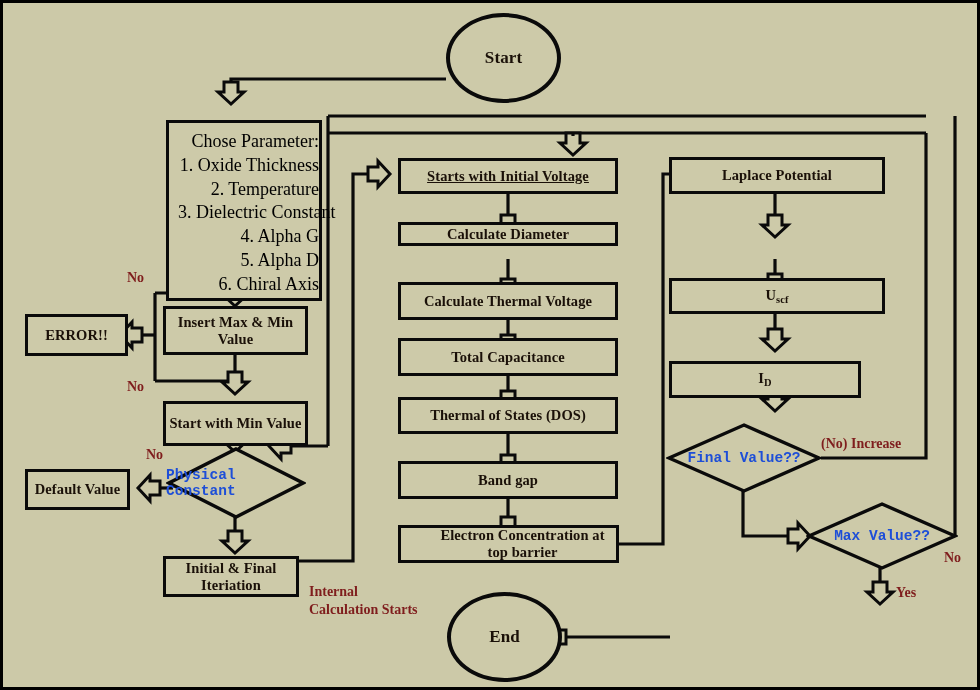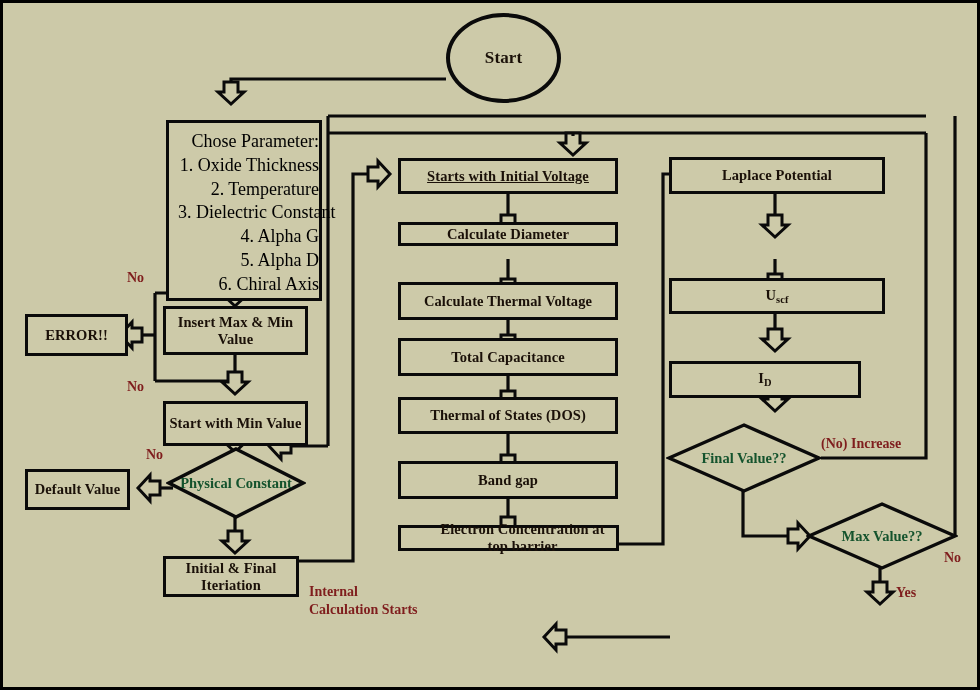--- a/index.html
+++ b/index.html
@@ -65,24 +65,24 @@
     justify-content: center;
   }
   .diamond-wrap svg {
     position: absolute;
     left: 0; top: 0;
   }
   .diamond-label {
     position: relative;
     z-index: 2;
     font-weight: bold;
-    color: #14532d;
+    color: #1d4ed8;
     font-size: 14.5px;
     line-height: 1.12;
-    font-family: Liberation Serif, serif;
+    font-family: Liberation Mono, monospace;
   }
   .edge-label {
     position: absolute;
     color: #7f1d1d;
     font-weight: bold;
     font-size: 14px;
     font-family: "Liberation Serif", serif;
     white-space: nowrap;
     line-height: 1.25;
   }
@@ -200,20 +200,23 @@
 
     <g fill="none" stroke="#0a0a0a" stroke-width="3.2">
       <path d="M 570 130 L 570 133"></path>
     </g>
   </svg>
 
   <div class="node terminal" style="left:443px; top:10px; width:115px; height:90px;">
     <span>Start</span>
   </div>
 
+  <div class="node terminal" style="left:444px; top:589px; width:115px; height:90px;">
+    <span>End</span>
+  </div>
 
   <div class="param-box" style="position:absolute; left:163px; top:117px; width:141px; height:151px;">
     <div class="pline">Chose Parameter:</div>
     <div class="pline">1. Oxide Thickness</div>
     <div class="pline">2. Temperature</div>
     <div class="pline">3. Dielectric Constant</div>
     <div class="pline">4. Alpha G</div>
     <div class="pline">5. Alpha D</div>
     <div class="pline">6. Chiral Axis</div>
   </div>
@@ -264,21 +267,21 @@
   </div>
 
   <div class="node box" style="left:395px; top:394px; width:220px; height:37px;">
     <span>Thermal of States (DOS)</span>
   </div>
 
   <div class="node box" style="left:395px; top:458px; width:220px; height:38px;">
     <span>Band gap</span>
   </div>
 
-  <div class="node box" style="left:395px; top:522px; width:221px; height:26px;padding-left:28px;">
+  <div class="node box" style="left:395px; top:522px; width:221px; height:38px;padding-left:28px;">
     <span>Electron Concentration at top barrier</span>
   </div>
 
   <div class="node box" style="left:666px; top:154px; width:216px; height:37px;">
     <span>Laplace Potential</span>
   </div>
 
 
   <div class="node box" style="left:666px; top:275px; width:216px; height:36px;">
     <span><span>U</span><span class="sub">scf</span></span>

